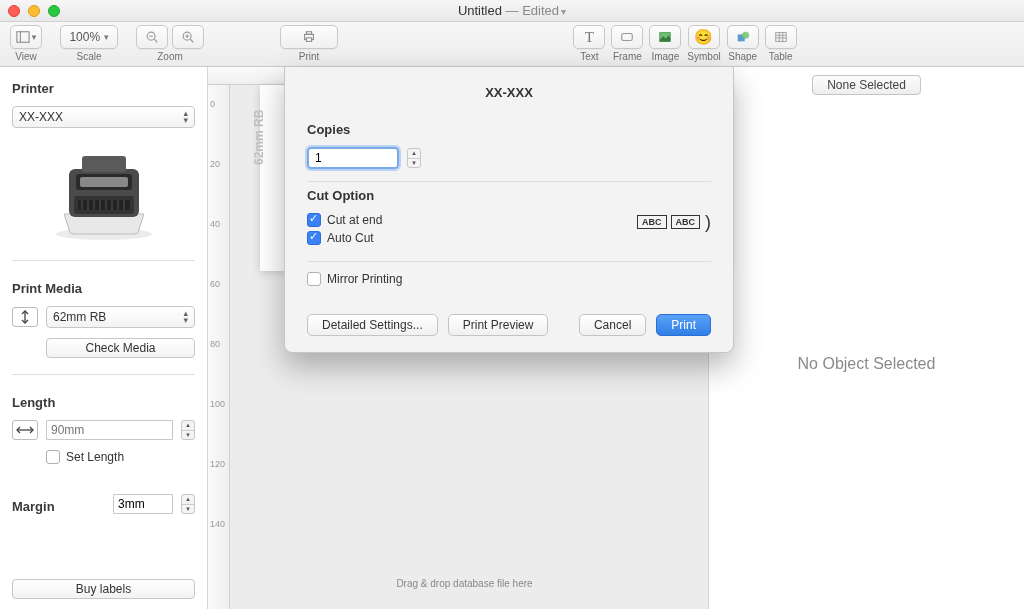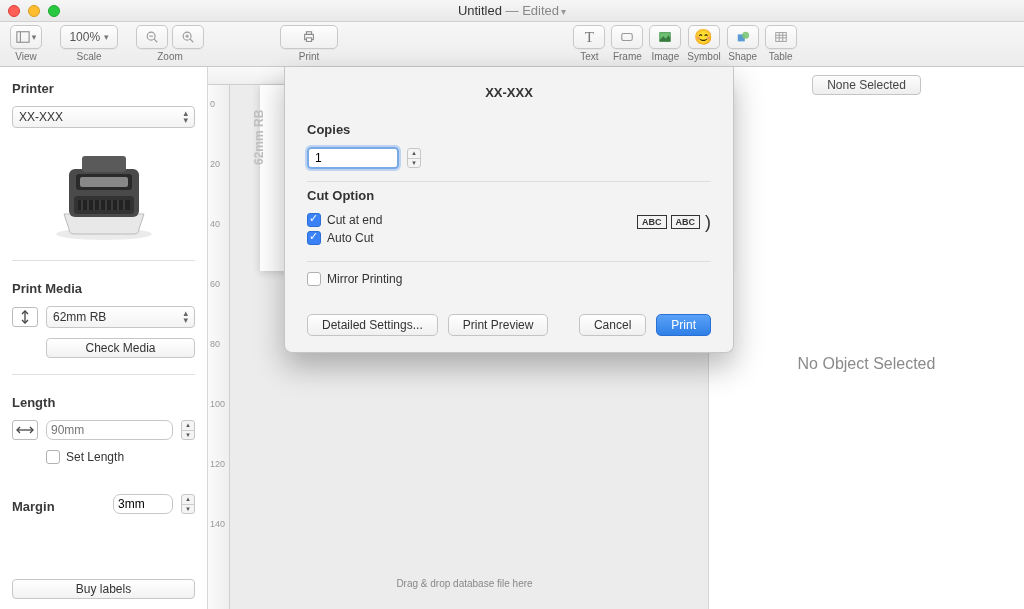--- a/index.html
+++ b/index.html
@@ -82,21 +82,21 @@
   }
   .printer-img svg { width:100%; height:100%; }
   .hr { border:none; border-top:1px solid #e0e0e0; margin:6px 0;}
   .row { display:flex; align-items:center; gap:8px;}
   .icon-box {
     width:26px; height:20px; border:1px solid #bcbcbc; border-radius:3px;
     display:flex; align-items:center; justify-content:center; font-size:11px; color:#444;
     background:#fff;
   }
   .num-input {
-    border:1px solid #c7c7c7; border-radius:7px; height:20px; width:60px;
+    border:1px solid #c7c7c7; border-radius:1px; height:20px; width:60px;
     padding:0 4px; font-size:12px; background:#fff;
   }
   .stepper {
     width:14px; height:20px; border:1px solid #c7c7c7; border-radius:3px; background:#f4f4f4;
     display:flex; flex-direction:column;
   }
   .stepper div{flex:1; font-size:7px; text-align:center; color:#555;}
   .stepper div:first-child{border-bottom:1px solid #ccc;}
   .check { display:flex; align-items:center; gap:6px; font-size:12px; color:#333;}
   .checkbox-box {

